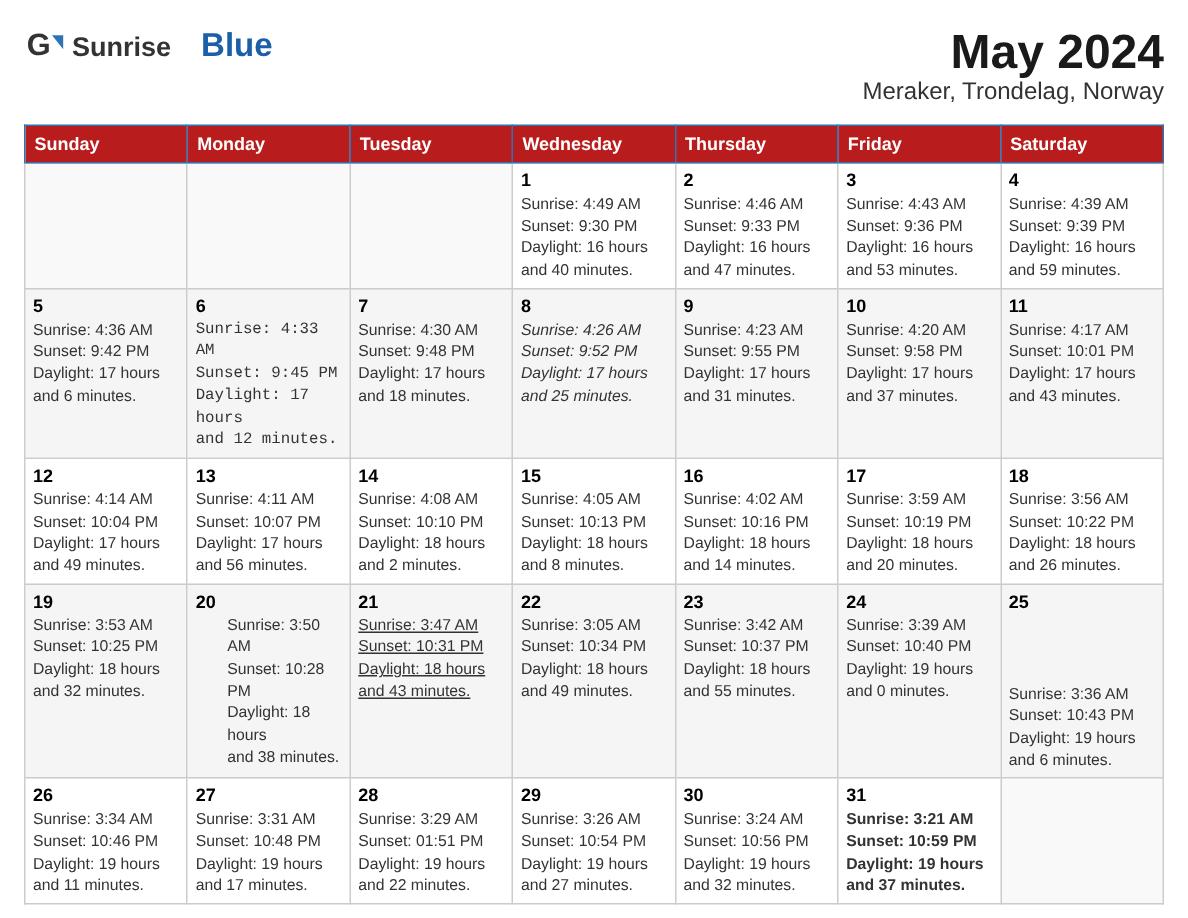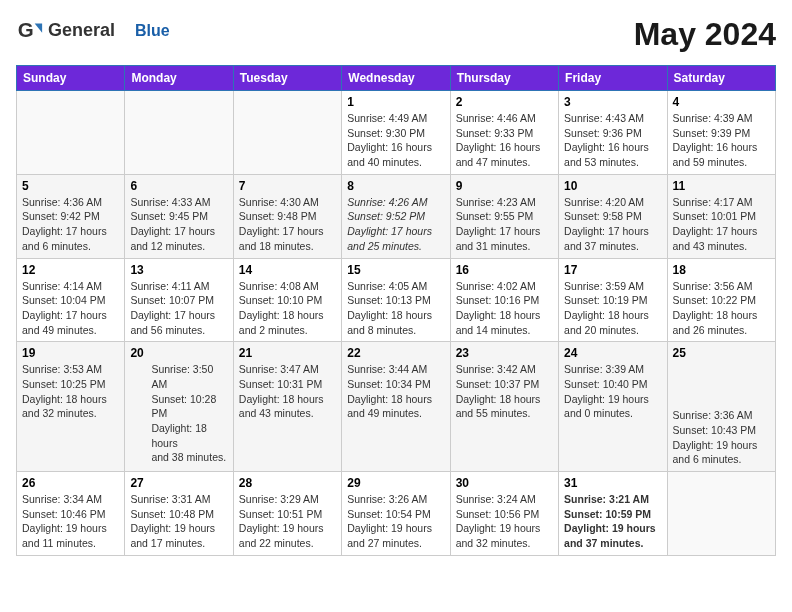--- a/index.html
+++ b/index.html
@@ -20,21 +20,21 @@
       display: flex;
       align-items: center;
       gap: 4px;
     }
     .logo-text-general {
       font-size: 18px;
       font-weight: bold;
       color: #333;
     }
     .logo-text-blue {
-      font-size: 16px;
+      font-size: 22px;
       font-weight: bold;
       color: #1a5fa8;
       padding-left: 20px;
     }
     .logo-icon {
       width: 28px;
       height: 28px;
     }
     .title-block {
       text-align: right;
@@ -47,21 +47,21 @@
     .title-location {
       font-size: 16px;
       color: #333;
     }
     .calendar {
       width: 100%;
       border-collapse: collapse;
       font-size: 11px;
     }
     .calendar th {
-      background-color: #6d28d9;
+      background-color: #b91c1c;
       color: #fff;
       text-align: left;
       padding: 5px 6px;
       font-size: 12px;
       border: 1px solid #2e74b5;
     }
     .calendar td {
       border: 1px solid #ccc;
       vertical-align: top;
       padding: 4px 5px;
@@ -93,25 +93,26 @@
 </head>
 <body>
 
 <div class="header">
   <div class="logo">
     <svg class="logo-icon" viewBox="0 0 30 30">
       <text x="2" y="22" font-size="22" font-weight="bold" fill="#333">G</text>
       <polygon points="20,8 28,8 28,18" fill="#2e74b5"></polygon>
     </svg>
     <div>
-      <span class="logo-text-general">General</span><span class="logo-text-blue">Blue</span>
+      <span class="logo-text-general">Sunrise</span><span class="logo-text-blue">Blue</span>
     </div>
   </div>
   <div class="title-block">
     <div class="title-month">May 2024</div>
+    <div class="title-location">Meraker, Trondelag, Norway</div>
   </div>
 </div>
 
 <table class="calendar">
   <thead>
     <tr id="weekday-header">
     <th>Sunday</th>
         <th>Monday</th>
         <th>Tuesday</th>
         <th>Wednesday</th>
@@ -157,21 +158,21 @@
       <tr>
         <td>
           <span class="day-number">5</span>
           <div class="day-info" style="white-space: pre-line;">Sunrise: 4:36 AM
 Sunset: 9:42 PM
 Daylight: 17 hours
 and 6 minutes.</div>
         </td>
         <td>
           <span class="day-number">6</span>
-          <div class="day-info" style="white-space: pre-line;">Sunrise: 4:33 AM
+          <div class="day-info" style="white-space: pre-line; font-family: Liberation Mono, monospace;">Sunrise: 4:33 AM
 Sunset: 9:45 PM
 Daylight: 17 hours
 and 12 minutes.</div>
         </td>
         <td>
           <span class="day-number">7</span>
           <div class="day-info" style="white-space: pre-line;">Sunrise: 4:30 AM
 Sunset: 9:48 PM
 Daylight: 17 hours
 and 18 minutes.</div>
@@ -266,28 +267,28 @@
         </td>
         <td>
           <span class="day-number">20</span>
           <div class="day-info" style="white-space: pre-line; margin-left: 21px;">Sunrise: 3:50 AM
 Sunset: 10:28 PM
 Daylight: 18 hours
 and 38 minutes.</div>
         </td>
         <td>
           <span class="day-number">21</span>
-          <div class="day-info" style="white-space: pre-line;">Sunrise: 3:47 AM
+          <div class="day-info" style="white-space: pre-line; text-decoration: underline;">Sunrise: 3:47 AM
 Sunset: 10:31 PM
 Daylight: 18 hours
 and 43 minutes.</div>
         </td>
         <td>
           <span class="day-number">22</span>
-          <div class="day-info" style="white-space: pre-line;">Sunrise: 3:44 AM
+          <div class="day-info" style="white-space: pre-line;">Sunrise: 3:05 AM
 Sunset: 10:34 PM
 Daylight: 18 hours
 and 49 minutes.</div>
         </td>
         <td>
           <span class="day-number">23</span>
           <div class="day-info" style="white-space: pre-line;">Sunrise: 3:42 AM
 Sunset: 10:37 PM
 Daylight: 18 hours
 and 55 minutes.</div>
@@ -318,21 +319,21 @@
         <td>
           <span class="day-number">27</span>
           <div class="day-info" style="white-space: pre-line;">Sunrise: 3:31 AM
 Sunset: 10:48 PM
 Daylight: 19 hours
 and 17 minutes.</div>
         </td>
         <td>
           <span class="day-number">28</span>
           <div class="day-info" style="white-space: pre-line;">Sunrise: 3:29 AM
-Sunset: 10:51 PM
+Sunset: 01:51 PM
 Daylight: 19 hours
 and 22 minutes.</div>
         </td>
         <td>
           <span class="day-number">29</span>
           <div class="day-info" style="white-space: pre-line;">Sunrise: 3:26 AM
 Sunset: 10:54 PM
 Daylight: 19 hours
 and 27 minutes.</div>
         </td>

